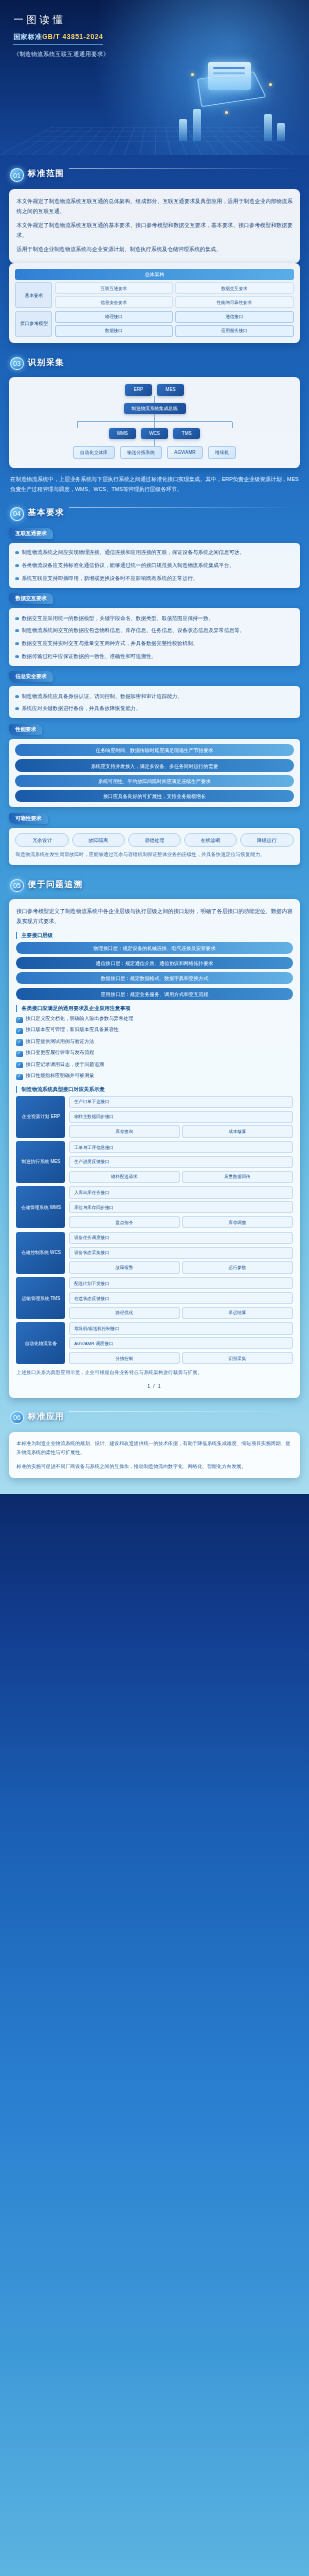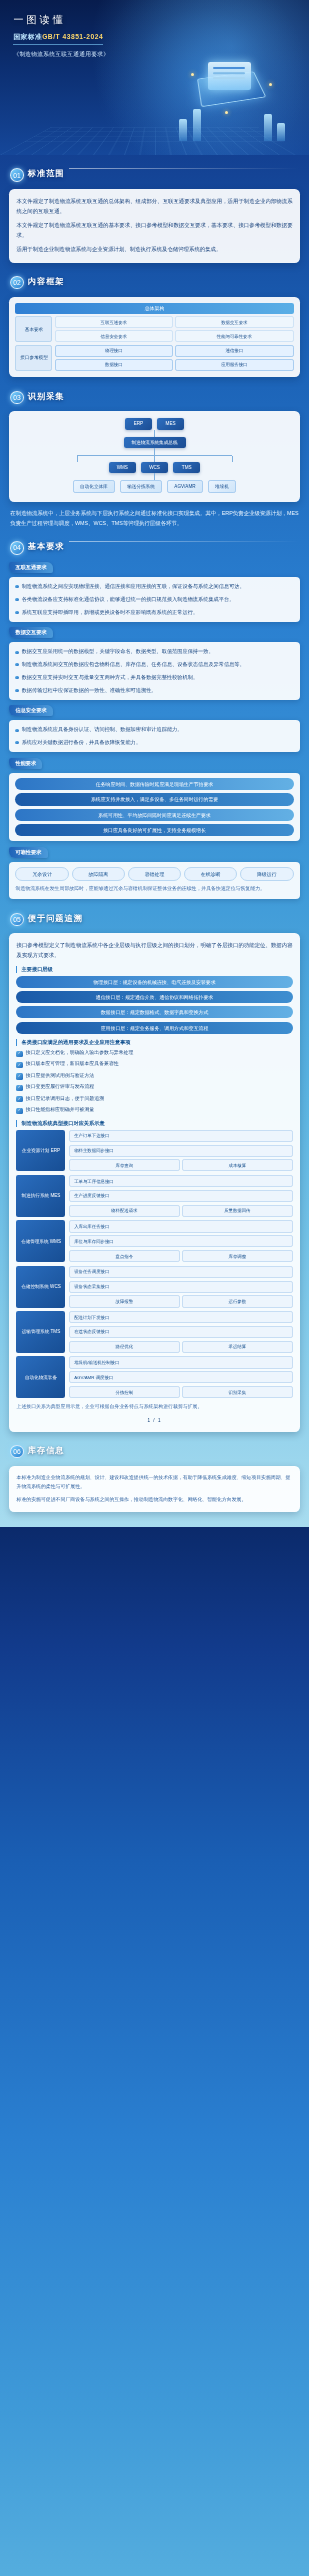--- a/index.html
+++ b/index.html
@@ -265,25 +265,20 @@
     <div class="badge">01</div>
     <div class="title">标准范围</div>
     <div class="deco"></div>
   </div>
   <div class="card">
     <p class="body">本文件规定了制造物流系统互联互通的总体架构、组成部分、互联互通要求及典型应用，适用于制造企业内部物流系统之间的互联互通。</p>
     <p class="body">本文件规定了制造物流系统互联互通的基本要求、接口参考模型和数据交互要求，基本要求、接口参考模型和数据要求。</p>
     <p class="body">适用于制造企业制造物流系统与企业资源计划、制造执行系统及仓储管理系统的集成。</p>
   </div>
 
-  <div class="sec-head">
-    <div class="badge">02</div>
-    <div class="title">内容框架</div>
-    <div class="deco"></div>
-  </div>
   <div class="card tight">
     <div class="fw-table">
       <div class="fw-row">
         <div class="fw-head">总体架构</div>
       </div>
       <div class="fw-row">
         <div class="fw-label">基本要求</div>
         <div class="fw-cells">
           <div class="fw-line">
             <div class="fw-cell">互联互通要求</div>
@@ -553,21 +548,21 @@
         </div>
       </div>
 
     </div>
     <p class="note" style="margin-top:5.2px;">上述接口关系为典型应用示意，企业可根据自身业务特点与系统架构进行裁剪与扩展。</p>
     <div class="page-no">1 / 1</div>
   </div>
 
   <div class="sec-head">
     <div class="badge">06</div>
-    <div class="title">库存信息</div>
+    <div class="title">标准应用</div>
     <div class="deco"></div>
   </div>
   <div class="footer-card">
     <p class="footer-note">本标准为制造企业物流系统的规划、设计、建设和改造提供统一的技术依据，有助于降低系统集成难度、缩短项目实施周期、提升物流系统的柔性与可扩展性。</p>
     <p class="footer-note" style="margin-top:4.1px;">标准的实施可促进不同厂商设备与系统之间的互操作，推动制造物流向数字化、网络化、智能化方向发展。</p>
   </div>
 
 </div>
 
 

